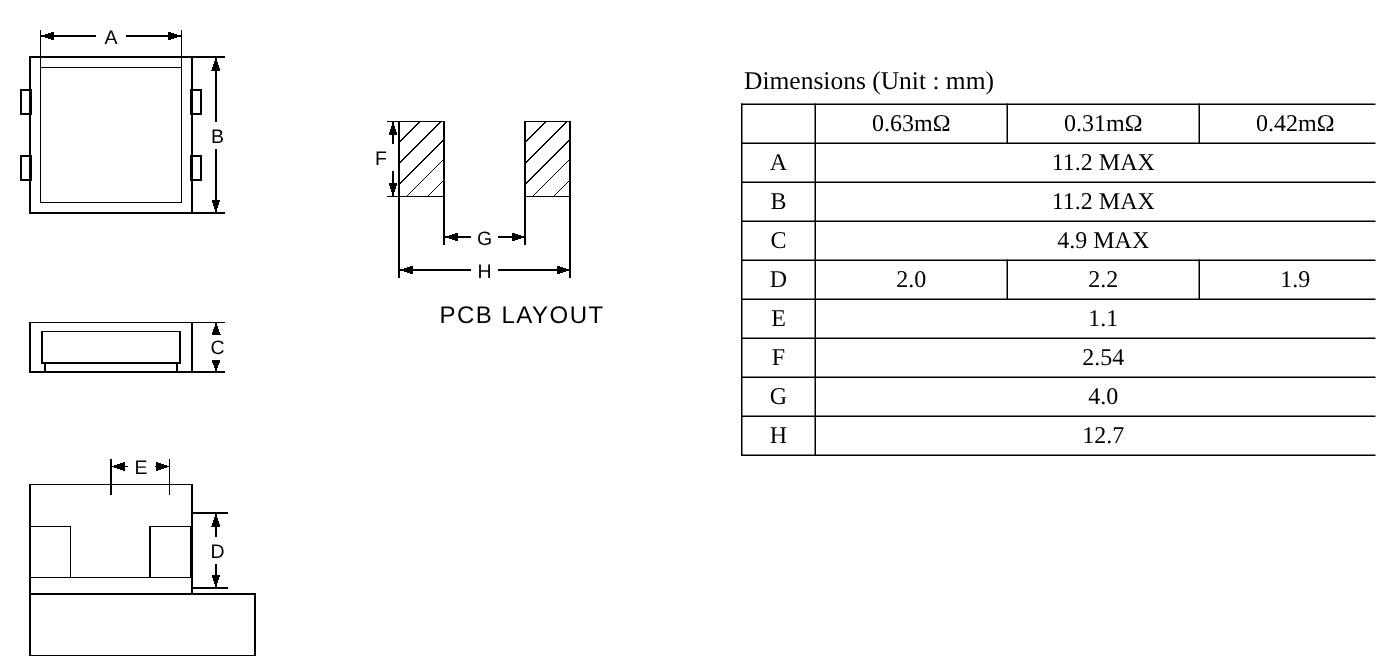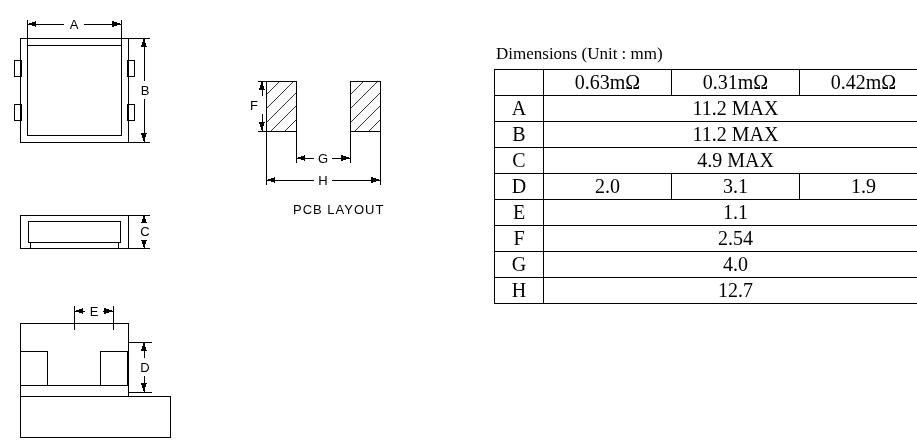--- a/index.html
+++ b/index.html
@@ -43,39 +43,39 @@
     border-collapse: collapse;
     width: 430px;
     table-layout: fixed;
   }
   table.dim-table td,
   table.dim-table th {
     border: 1px solid #000000;
     height: 25px;
     text-align: center;
     vertical-align: middle;
-    font-size: 20px;
+    font-size: 16px;
     font-weight: normal;
     font-family: "Liberation Serif", serif;
     padding: 0;
   }
   table.dim-table .rowlabel {
     width: 48px;
   }
   table.dim-table .colhead {
     width: 127px;
   }
   table.dim-table .blank-head {
     border-top: 1px solid #000000;
   }
   .pcb-caption {
     position: absolute;
     left: 293px;
     top: 202px;
-    font-size: 13px;
+    font-size: 16px;
     letter-spacing: 1px;
     font-family: "Liberation Sans", sans-serif;
     white-space: nowrap;
   }
 </style>
 </head>
 <body>
 
 <div class="stage">
 
@@ -245,21 +245,21 @@
           <td class="rowlabel">B</td>
           <td colspan="3">11.2 MAX</td>
         </tr>
         <tr>
           <td class="rowlabel">C</td>
           <td colspan="3">4.9 MAX</td>
         </tr>
         <tr>
           <td class="rowlabel">D</td>
           <td>2.0</td>
-          <td>3.1</td>
+          <td>2.2</td>
           <td>1.9</td>
         </tr>
         <tr>
           <td class="rowlabel">E</td>
           <td colspan="3">1.1</td>
         </tr>
         <tr>
           <td class="rowlabel">F</td>
           <td colspan="3">2.54</td>
         </tr>

